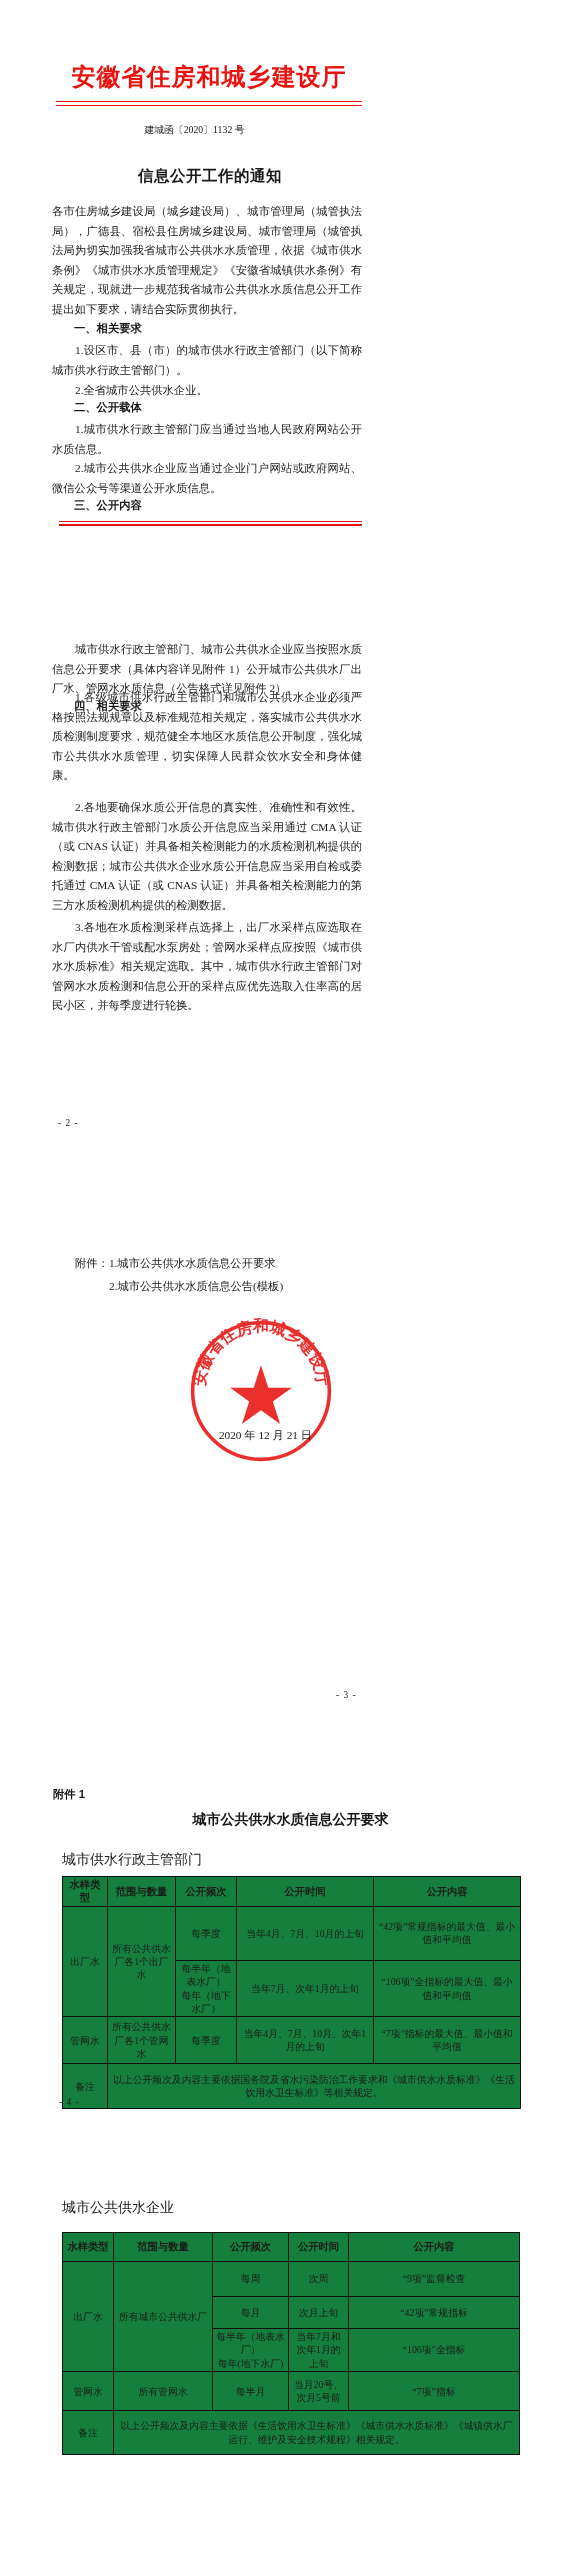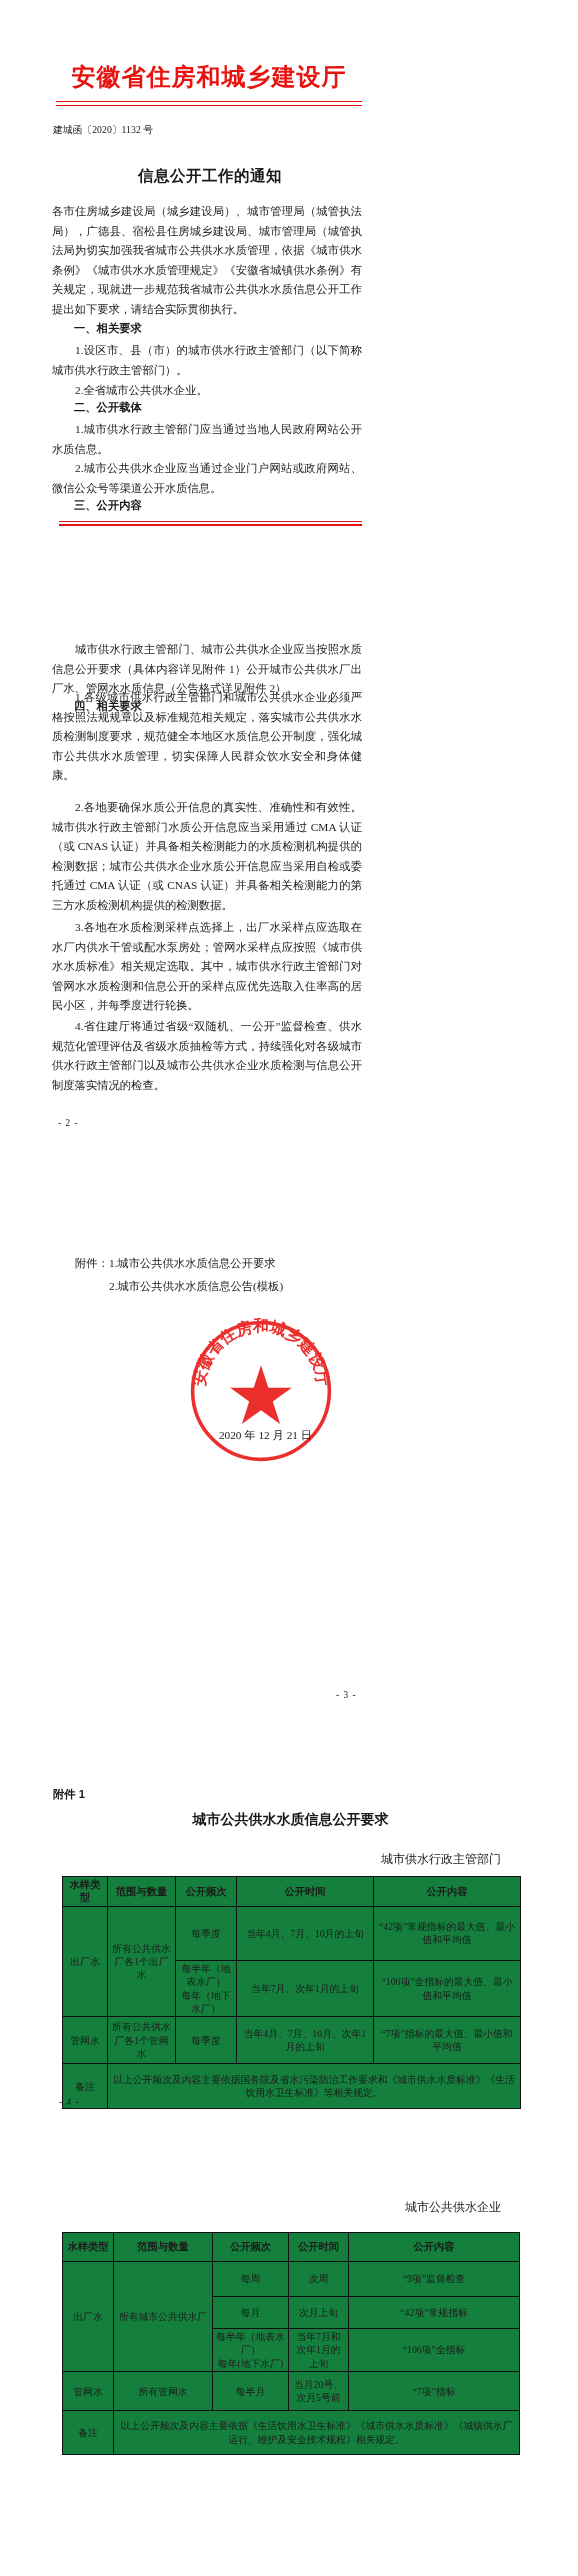--- a/index.html
+++ b/index.html
@@ -2,37 +2,37 @@
 <html style="font-size:8.2px"><head>
 <meta charset="utf-8">
 <style>
   html,body{margin:0;padding:0;background:#ffffff;}
   #doc{position:relative;width:578px;height:3538px;background:#ffffff;overflow:hidden;
        font-family:"Liberation Serif","DejaVu Serif",serif;color:#1a1a1a;}
   .abs{position:absolute;}
   .agency{left:52px;top:61px;width:314px;text-align:center;font-family:"Liberation Sans","DejaVu Sans",sans-serif;
           font-size:24px;font-weight:bold;letter-spacing:1px;color:#e8130f;}
   .redrule{left:56px;width:306px;height:0;border-top:1.5px solid #e8130f;}
-  .docnum{left:53px;top:124px;width:309px;text-align:left;font-size:9.8px;}
+  .docnum{left:40px;top:124px;width:309px;text-align:center;font-size:9.8px;}
   .doctitle{left:52px;width:316px;text-align:center;font-family:"Liberation Sans","DejaVu Sans",sans-serif;
             font-size:15.5px;font-weight:bold;letter-spacing:0.5px;}
   .body-p{left:52px;width:310px;font-size:11.3px;line-height:19.6px;text-align:justify;}
   .ind{text-indent:23px;}
   .hd{left:74px;width:289px;font-size:11.3px;font-weight:bold;font-family:"Liberation Sans","DejaVu Sans",sans-serif;}
   .divider-thin{left:59px;width:303px;border-top:1px solid #e8130f;}
   .divider-thick{left:59px;width:303px;border-top:2.6px solid #e8130f;}
   .pgnum{font-size:9.3px;letter-spacing:1px;}
   .attlist{left:75px;width:289px;font-size:11.3px;line-height:23px;}
   .attlist .item2{margin-left:34px;}
   .sealwrap{left:188px;top:1318px;width:146px;height:146px;opacity:.88;}
   .sealdate{left:183px;top:1428px;width:165px;text-align:center;font-size:11.3px;}
   .attlabel{font-size:11.3px;font-weight:bold;font-family:"Liberation Sans","DejaVu Sans",sans-serif;}
   .att-title{left:62px;width:457px;text-align:center;font-family:"Liberation Sans","DejaVu Sans",sans-serif;
              font-size:14px;font-weight:bold;}
-  .att-sub{left:44px;width:457px;text-align:right;font-size:12px;font-weight:500;
+  .att-sub{left:62px;width:457px;text-align:left;font-size:14px;font-weight:500;
            font-family:"Liberation Sans","DejaVu Sans",sans-serif;}
   table.grid{border-collapse:collapse;table-layout:fixed;background:#15803d;}
   table.grid th,table.grid td{border:1px solid #111;padding:1px 3.1px;text-align:center;vertical-align:middle;
        font-size:9.8px;line-height:13.4px;white-space:pre-line;word-break:break-all;}
   table.grid th{font-family:"Liberation Sans","DejaVu Sans",sans-serif;font-weight:bold;font-size:10.3px;}
   td.notecell{text-align:justify;font-size:9.8px;line-height:14px;padding:3.1px 5.2px;}
 </style>
 </head>
 <body>
 
@@ -55,21 +55,20 @@
   <div class="abs body-p ind" style="top:459px;">2.城市公共供水企业应当通过企业门户网站或政府网站、微信公众号等渠道公开水质信息。</div>
   <div class="abs hd" style="top:498px;">三、公开内容</div>
   <div class="abs divider-thin" style="top:521px;"></div>
   <div class="abs divider-thick" style="top:524px;"></div>
 
   <div class="abs body-p ind" style="top:640px;">城市供水行政主管部门、城市公共供水企业应当按照水质信息公开要求（具体内容详见附件 1）公开城市公共供水厂出厂水、管网水水质信息（公告格式详见附件 2）。</div>
   <div class="abs hd" style="top:699px;">四、相关要求</div>
   <div class="abs body-p ind" style="top:688px;">1.各级城市供水行政主管部门和城市公共供水企业必须严格按照法规规章以及标准规范相关规定，落实城市公共供水水质检测制度要求，规范健全本地区水质信息公开制度，强化城市公共供水水质管理，切实保障人民群众饮水安全和身体健康。</div>
   <div class="abs body-p ind" style="top:798px;">2.各地要确保水质公开信息的真实性、准确性和有效性。城市供水行政主管部门水质公开信息应当采用通过 CMA 认证（或 CNAS 认证）并具备相关检测能力的水质检测机构提供的检测数据；城市公共供水企业水质公开信息应当采用自检或委托通过 CMA 认证（或 CNAS 认证）并具备相关检测能力的第三方水质检测机构提供的检测数据。</div>
   <div class="abs body-p ind" style="top:918px;">3.各地在水质检测采样点选择上，出厂水采样点应选取在水厂内供水干管或配水泵房处；管网水采样点应按照《城市供水水质标准》相关规定选取。其中，城市供水行政主管部门对管网水水质检测和信息公开的采样点应优先选取入住率高的居民小区，并每季度进行轮换。</div>
-  <div class="abs body-p ind" style="top:1017px;">4.省住建厅将通过省级“双随机、一公开”监督检查、供水规范化管理评估及省级水质抽检等方式，持续强化对各级城市供水行政主管部门以及城市公共供水企业水质检测与信息公开制度落实情况的检查。</div>
   <div class="abs pgnum" style="left:58px;top:1118px;">- 2 -</div>
 
   <div class="abs attlist" style="top:1252px;">
     <div><span>附件：</span><span>1.城市公共供水水质信息公开要求</span></div>
     <div class="item2">2.城市公共供水水质信息公告(模板)</div>
   </div>
 
   <div class="abs sealwrap">
     <svg width="146" height="146" viewBox="0 0 284 284">
       <circle cx="142" cy="142" r="133" fill="none" stroke="#e8130f" stroke-width="7"></circle>

